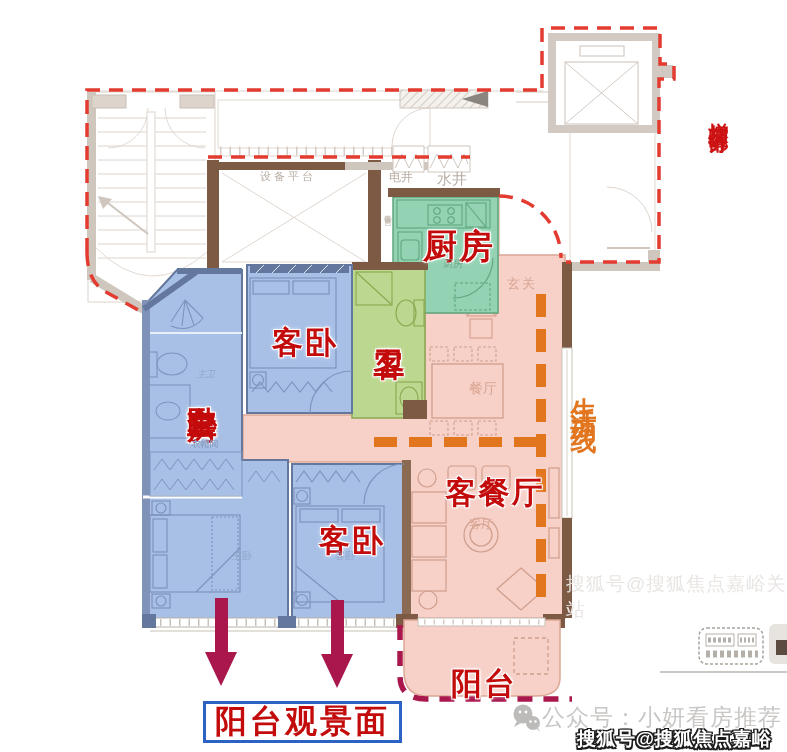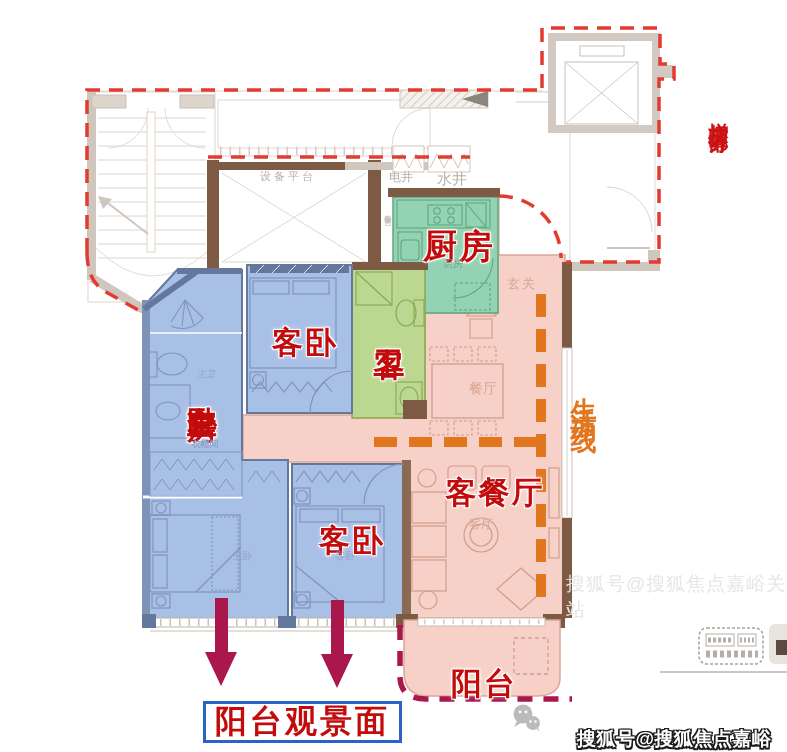--- a/index.html
+++ b/index.html
@@ -352,15 +352,16 @@
   <div class="lbl" style="left:206px;top:374px;font-size:9px;color:#8fa3c8;font-style:italic;">主卫</div>
   <div class="lbl" style="left:205px;top:444px;font-size:9px;color:#8fa3c8;font-weight:bold;">衣帽间</div>
   <div class="lbl" style="left:242px;top:556px;font-size:10px;color:#8fa3c8;">主卧</div>
   <div class="lbl" style="left:345px;top:556px;font-size:10px;color:#8fa3c8;">客卧</div>
 
   <div class="view-box">
     <span>阳台观景面</span>
   </div>
 
   <div class="wm-faint">搜狐号@搜狐焦点嘉峪关站</div>
+  <div class="wm-wechat">公众号：小妍看房推荐</div>
   <div class="wm-sohu">搜狐号@搜狐焦点嘉峪关站</div>
 
 </div>
 
 </body></html>

